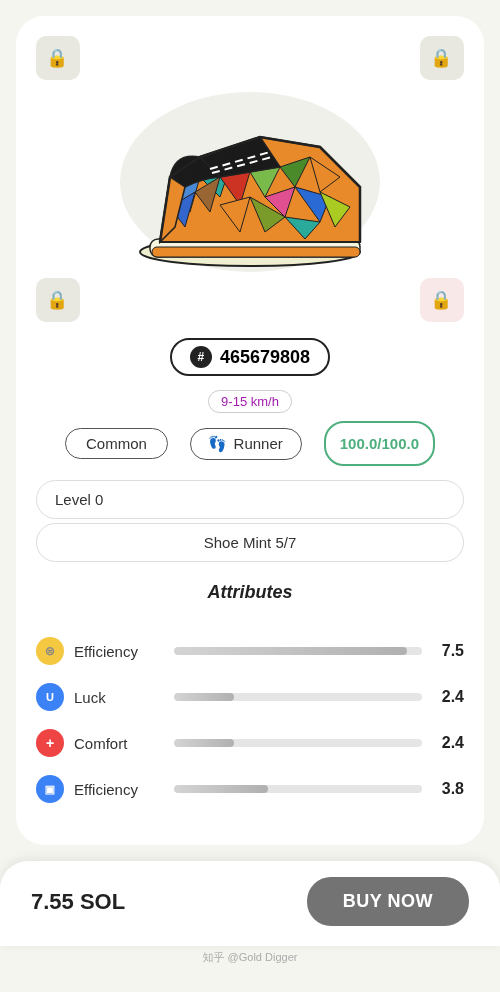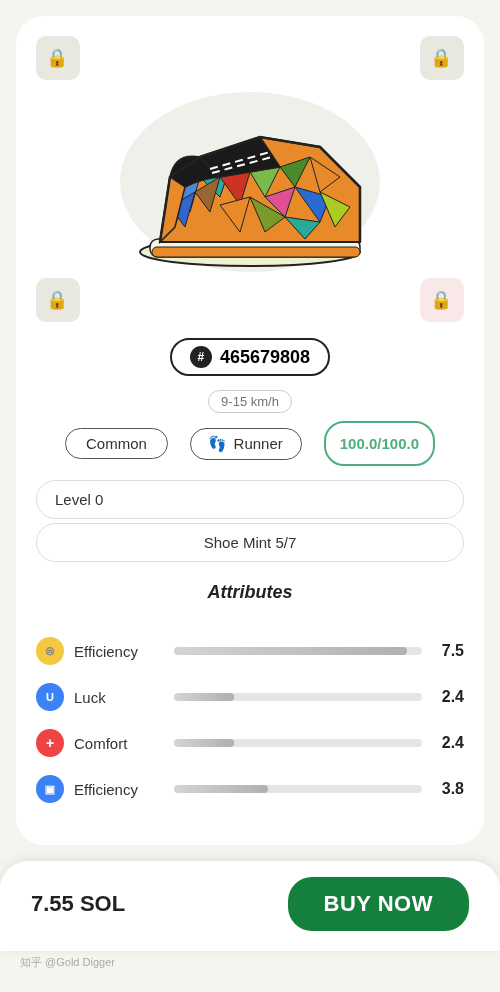--- a/index.html
+++ b/index.html
@@ -109,21 +109,21 @@
       align-items: center;
       gap: 8px;
       margin-bottom: 14px;
     }
     .speed-badge {
       background: #fff;
       border: 1.5px solid #ccc;
       border-radius: 14px;
       padding: 3px 12px;
       font-size: 13px;
-      color: #737373;
+      color: #a21caf;
     }
     .tags-row {
       display: flex;
       gap: 22px;
       align-items: center;
     }
     .tag-common {
       border: 1.5px solid #555;
       border-radius: 20px;
       padding: 6px 20px;
@@ -258,34 +258,34 @@
       justify-content: space-between;
       box-shadow: 0 -2px 12px rgba(0,0,0,0.08);
       margin-top: 8px;
     }
     .price-text {
       font-size: 22px;
       font-weight: 700;
       color: #222;
     }
     .buy-button {
-      background: #15803d;
+      background: #737373;
       color: #fff;
       border: none;
       border-radius: 24px;
       padding: 14px 36px;
-      font-size: 22px;
+      font-size: 18px;
       font-weight: 800;
       cursor: pointer;
       letter-spacing: 0.5px;
     }
 
     
     .watermark {
-      text-align: left;
+      text-align: center;
       padding: 4px 20px 8px;
       font-size: 11px;
       color: #aaa;
     }
   </style>
 </head>
 <body>
 
 <div class="main-card">
 

